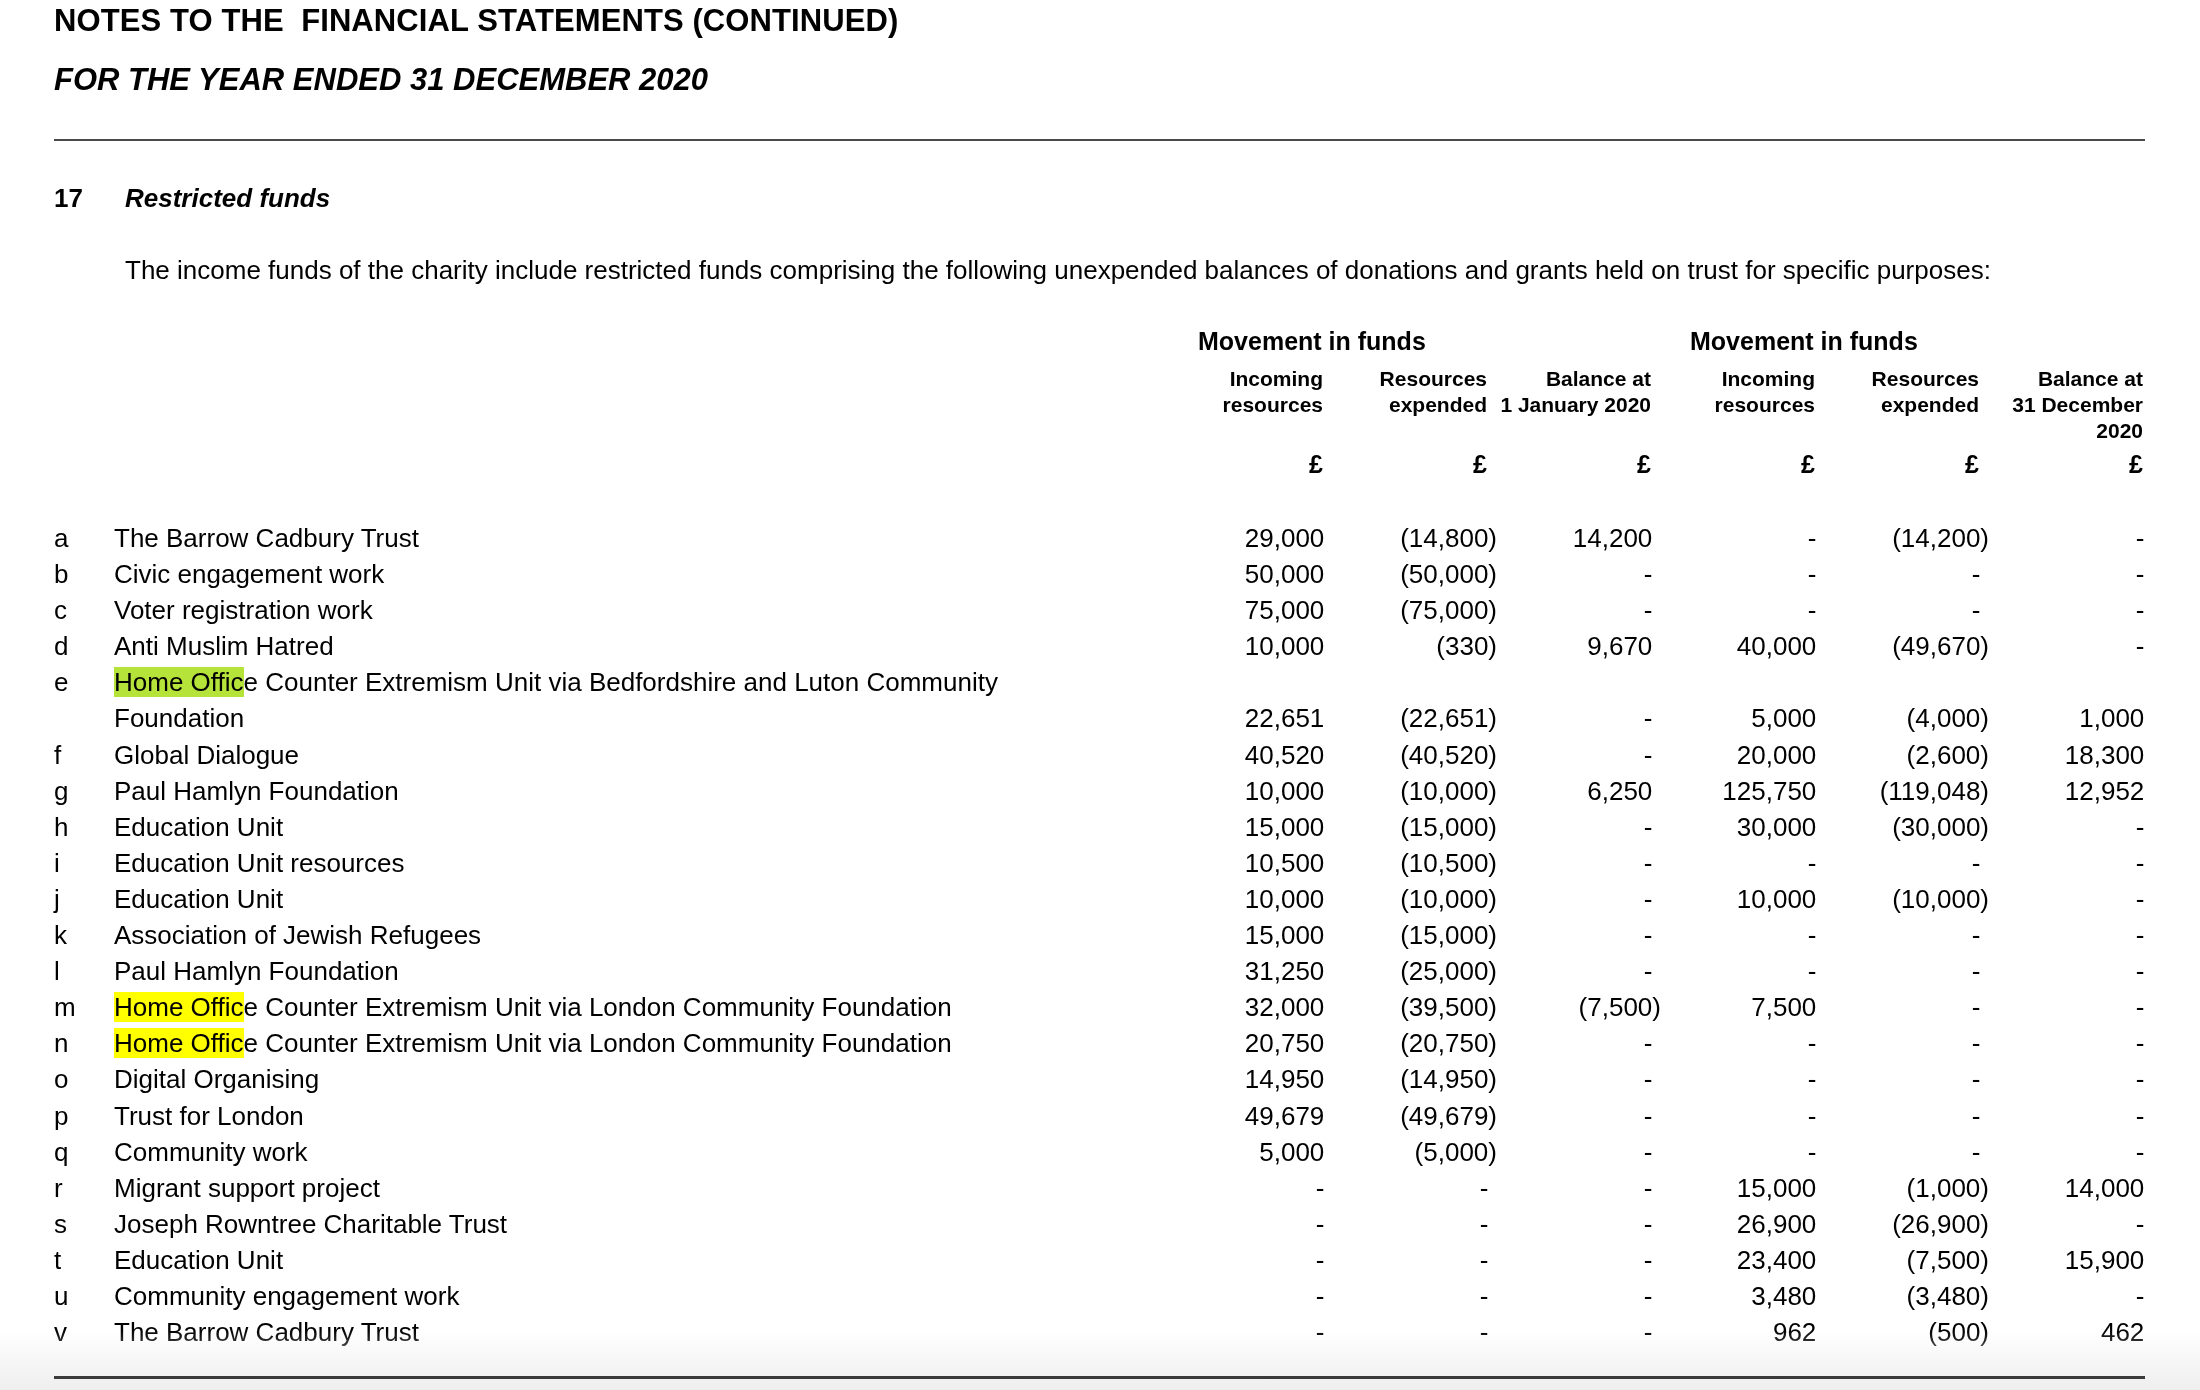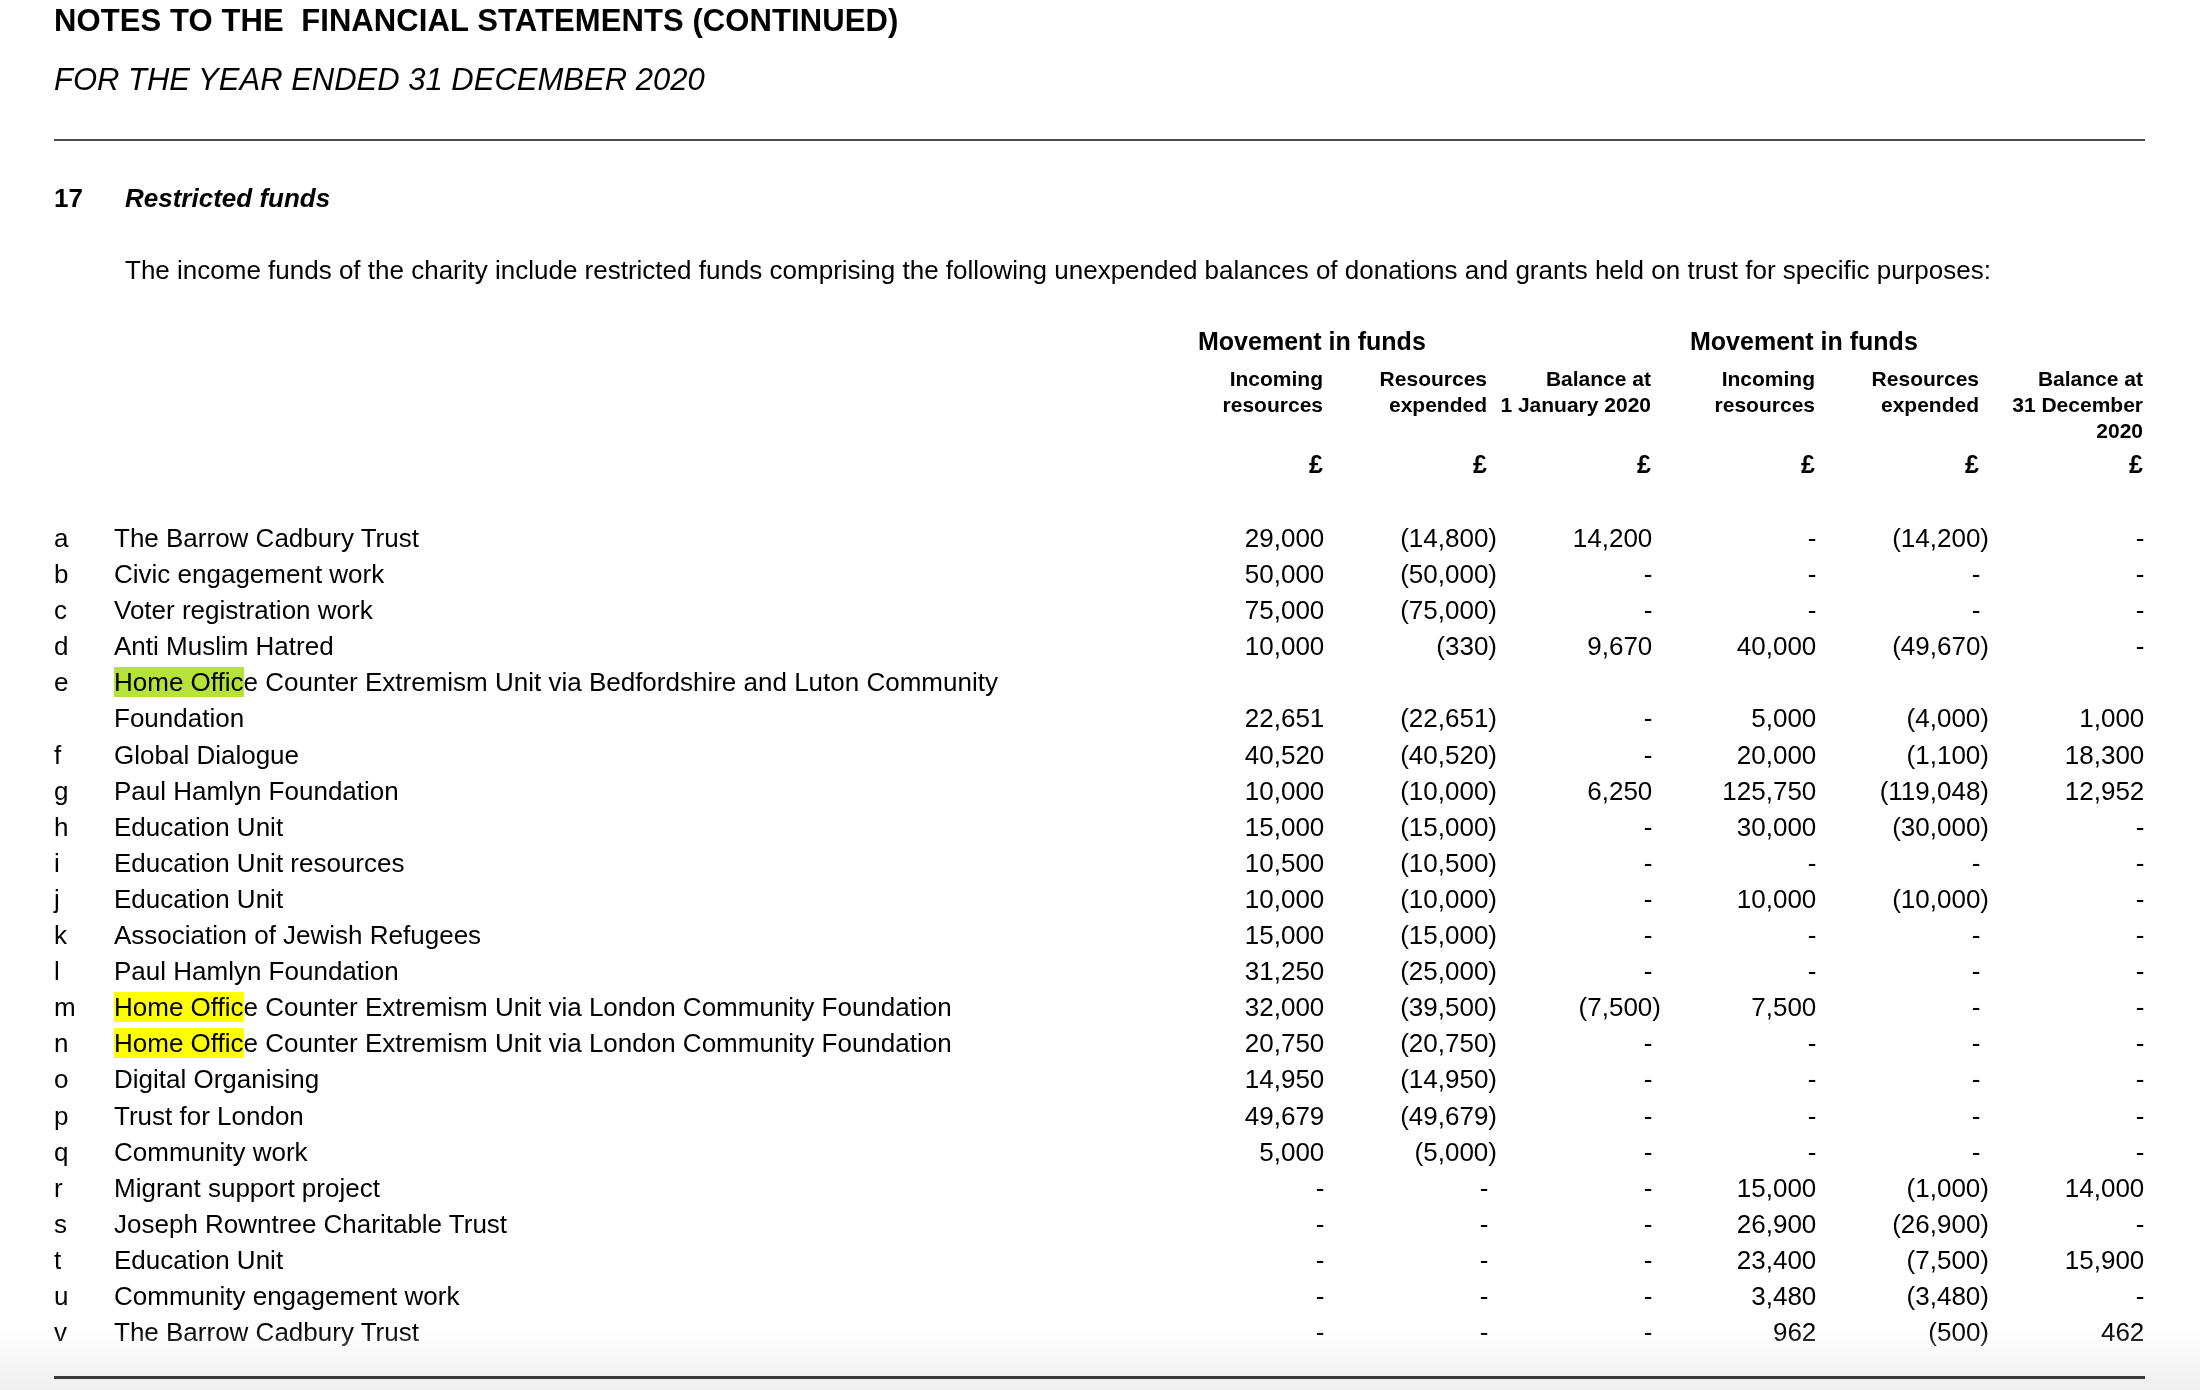--- a/index.html
+++ b/index.html
@@ -11,21 +11,21 @@
   .bottom-shade {
     position: absolute; left: 0; right: 0; bottom: 0; height: 60px;
     background: linear-gradient(to bottom, rgba(240,240,240,0) 0%, #eeeeee 100%);
   }
   .title {
     position: absolute; left: 54px; top: 3px;
     font-size: 31px; font-weight: bold; letter-spacing: 0.1px; white-space: pre;
   }
   .subtitle {
     position: absolute; left: 54px; top: 62px;
-    font-size: 31px; font-weight: normal; font-style: italic; white-space: pre;
+    font-size: 31px; font-weight: bold; font-style: italic; white-space: pre;
   }
   .rule {
     position: absolute; left: 54px; width: 2091px; height: 0;
     border-top: 2px solid #4a4a4a;
   }
   .rule.top { top: 139px; }
   .rule.bottom { top: 1376px; border-top: 3px solid #3a3a3a; }
   .note-num {
     position: absolute; left: 54px; top: 183px; font-size: 26px; font-weight: bold;
   }
@@ -164,21 +164,21 @@
       <span class="val c5"><span>(4,000)</span></span>
       <span class="val c6"><span>1,000</span><span class="pad">)</span></span>
     </div>
     <div class="row one">
       <span class="letter">f</span>
       <span class="name"><span>Global Dialogue</span></span>
       <span class="val c1"><span>40,520</span><span class="pad">)</span></span>
       <span class="val c2"><span>(40,520)</span></span>
       <span class="val c3"><span>-</span><span class="pad">)</span></span>
       <span class="val c4"><span>20,000</span><span class="pad">)</span></span>
-      <span class="val c5"><span>(1,100)</span></span>
+      <span class="val c5"><span>(2,600)</span></span>
       <span class="val c6"><span>18,300</span><span class="pad">)</span></span>
     </div>
     <div class="row one">
       <span class="letter">g</span>
       <span class="name"><span>Paul Hamlyn Foundation</span></span>
       <span class="val c1"><span>10,000</span><span class="pad">)</span></span>
       <span class="val c2"><span>(10,000)</span></span>
       <span class="val c3"><span>6,250</span><span class="pad">)</span></span>
       <span class="val c4"><span>125,750</span><span class="pad">)</span></span>
       <span class="val c5"><span>(119,048)</span></span>

